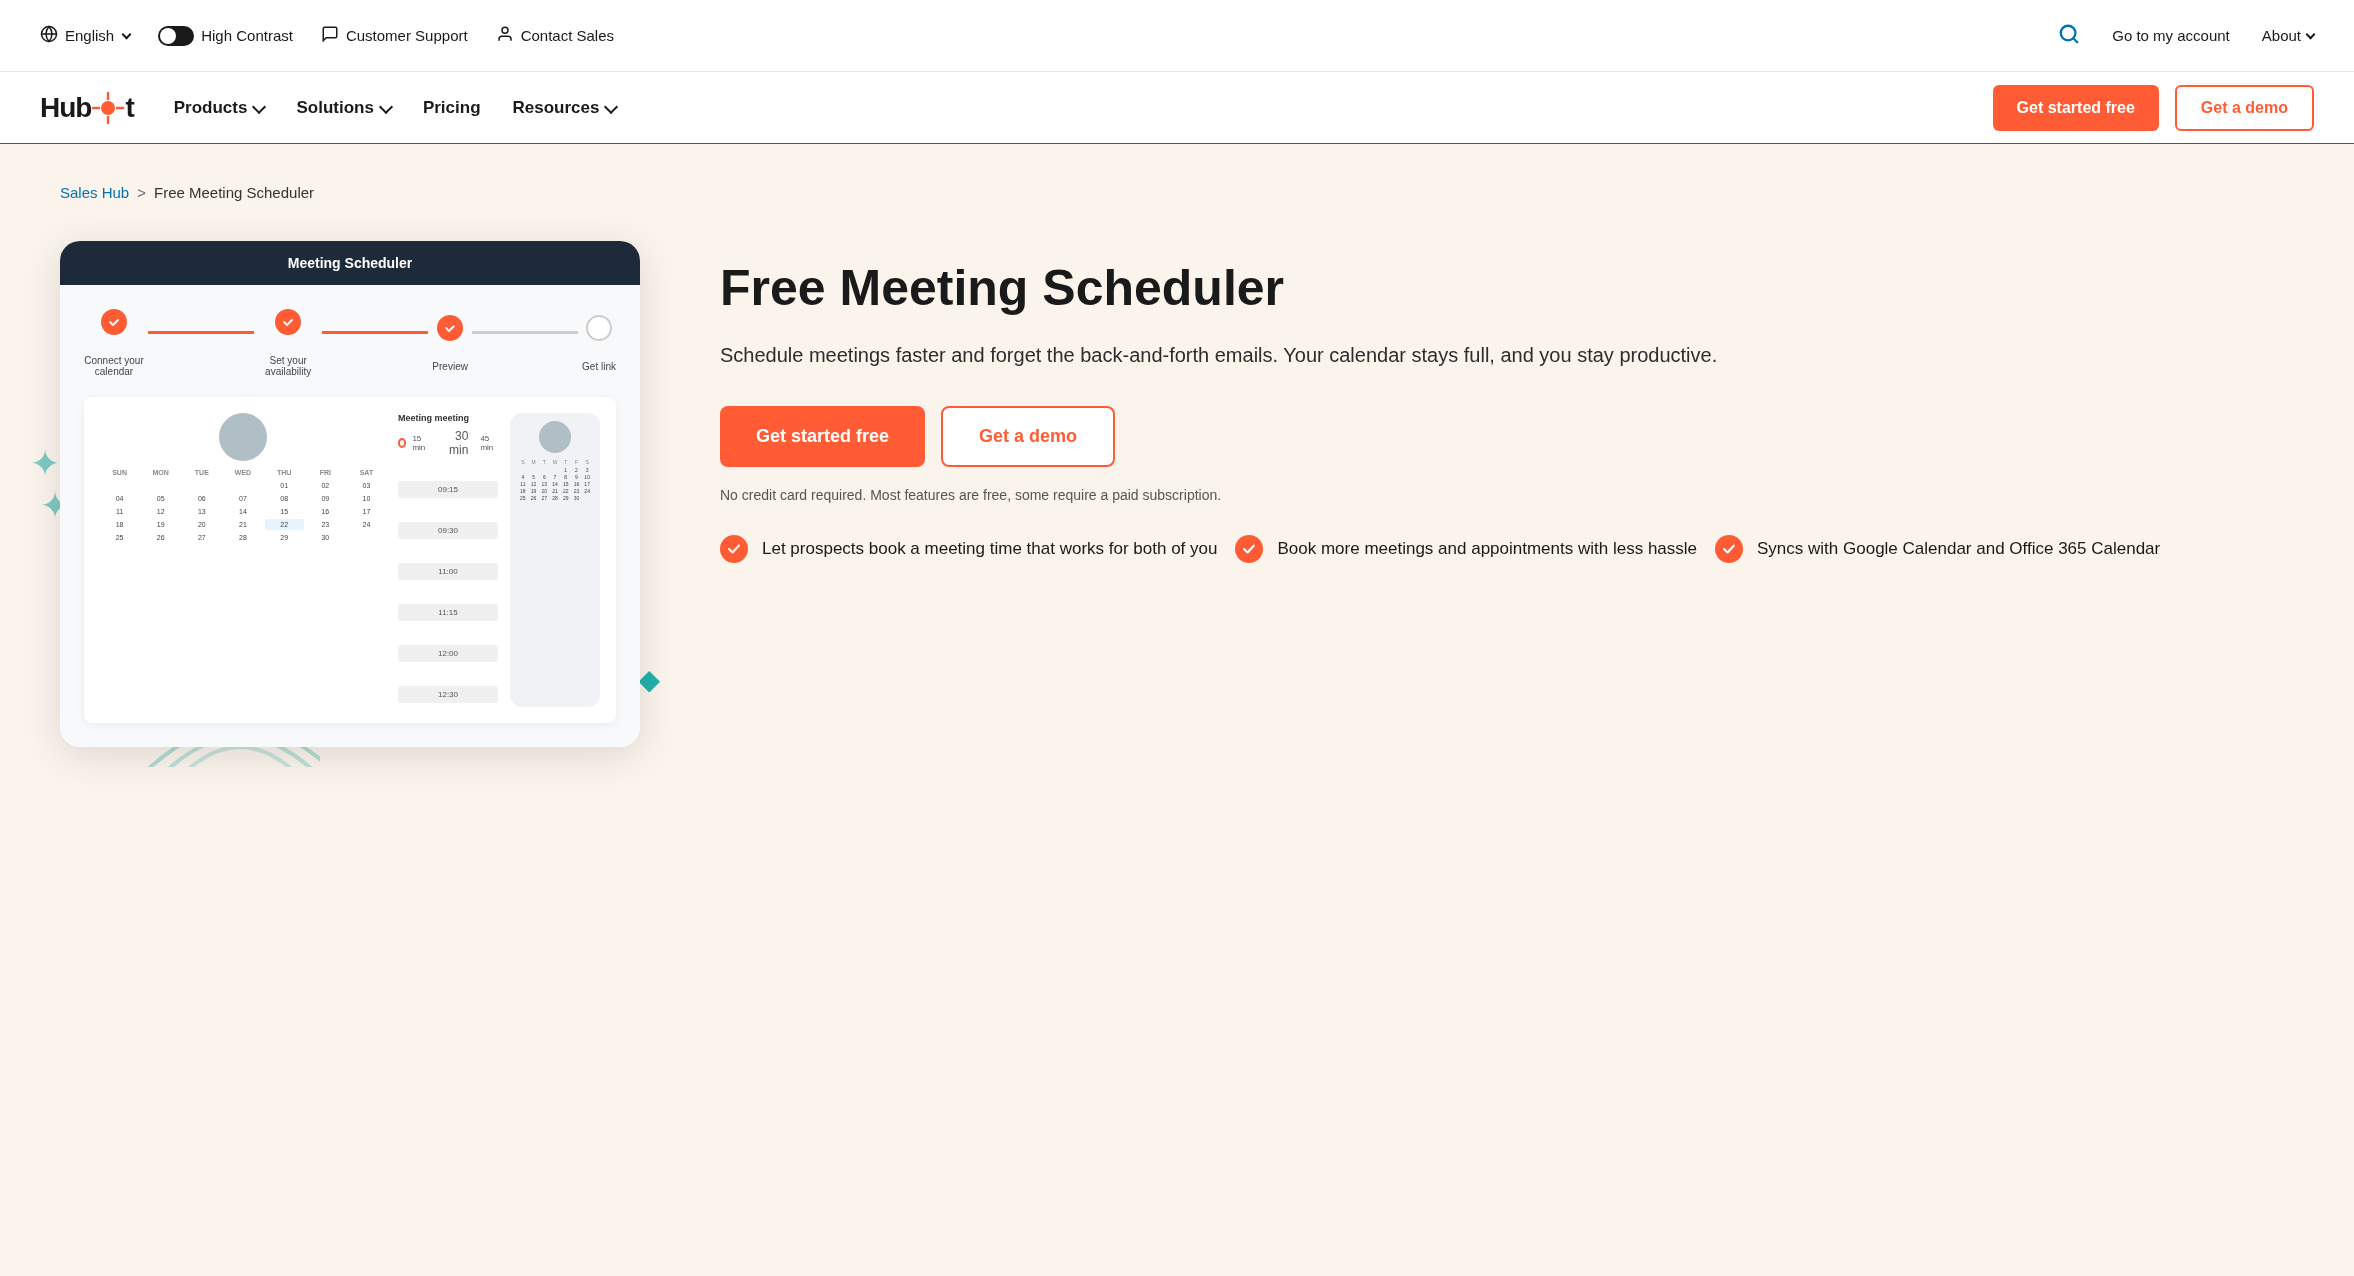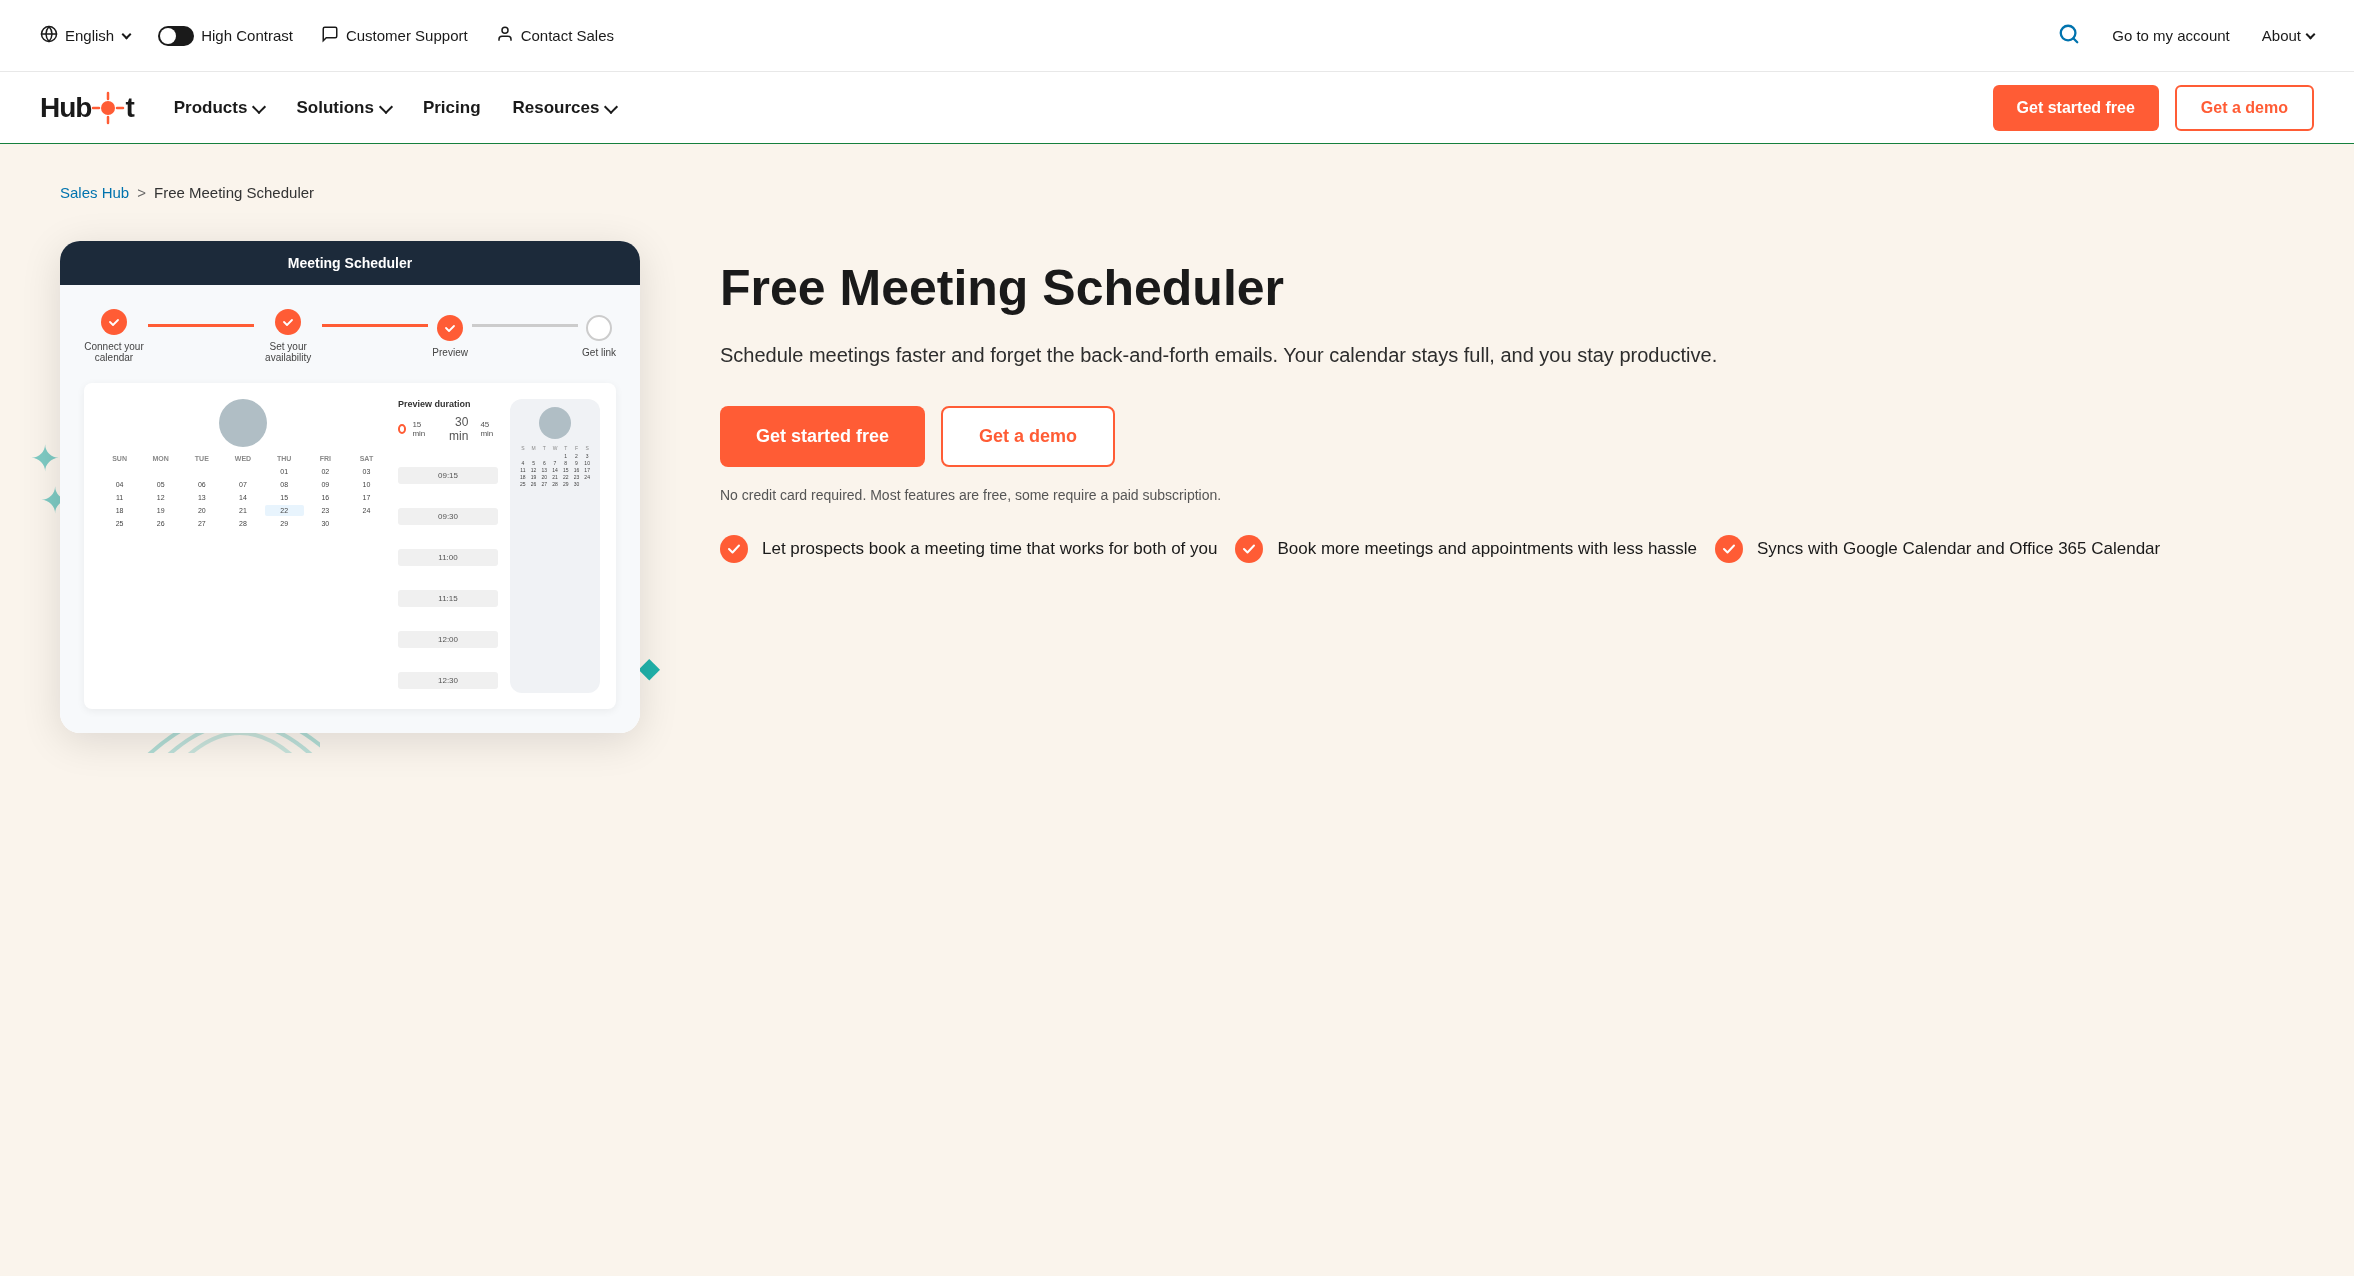--- a/index.html
+++ b/index.html
@@ -268,21 +268,21 @@
       align-items: center;
       justify-content: center;
       gap: 0;
       margin-bottom: 20px;
       position: relative;
     }
     .step-group {
       display: flex;
       flex-direction: column;
       align-items: center;
-      gap: 6px;
+      gap: 20px;
       position: relative;
       z-index: 2;
     }
     .step-circle {
       width: 26px;
       height: 26px;
       border-radius: 50%;
       background: #ff5c35;
       display: flex;
       align-items: center;
@@ -675,21 +675,21 @@
                   <div class="cal-day">26</div>
                   <div class="cal-day">27</div>
                   <div class="cal-day">28</div>
                   <div class="cal-day">29</div>
                   <div class="cal-day">30</div>
                 </div>
               </div>
             </div>
 
             <div class="times-section">
-              <div style="font-size:9px;font-weight:600;color:#333;margin-bottom:6px;">Preview duration</div>
+              <div style="font-size:9px;font-weight:600;color:#333;margin-bottom:6px;">Meeting meeting</div>
               <div class="duration-bar">
                 <div class="duration-dot"></div>
                 <div style="font-size:8px;color:#555;">15 min</div>
                 <div class="duration-line"></div>
                 <div style="font-size:12px;color:#555;text-align:right;">30 min</div>
                 <div class="duration-line"></div>
                 <div style="font-size:8px;color:#555;">45 min</div>
               </div>
               <div class="time-slot">09:15</div>
               <div class="time-slot">09:30</div>

